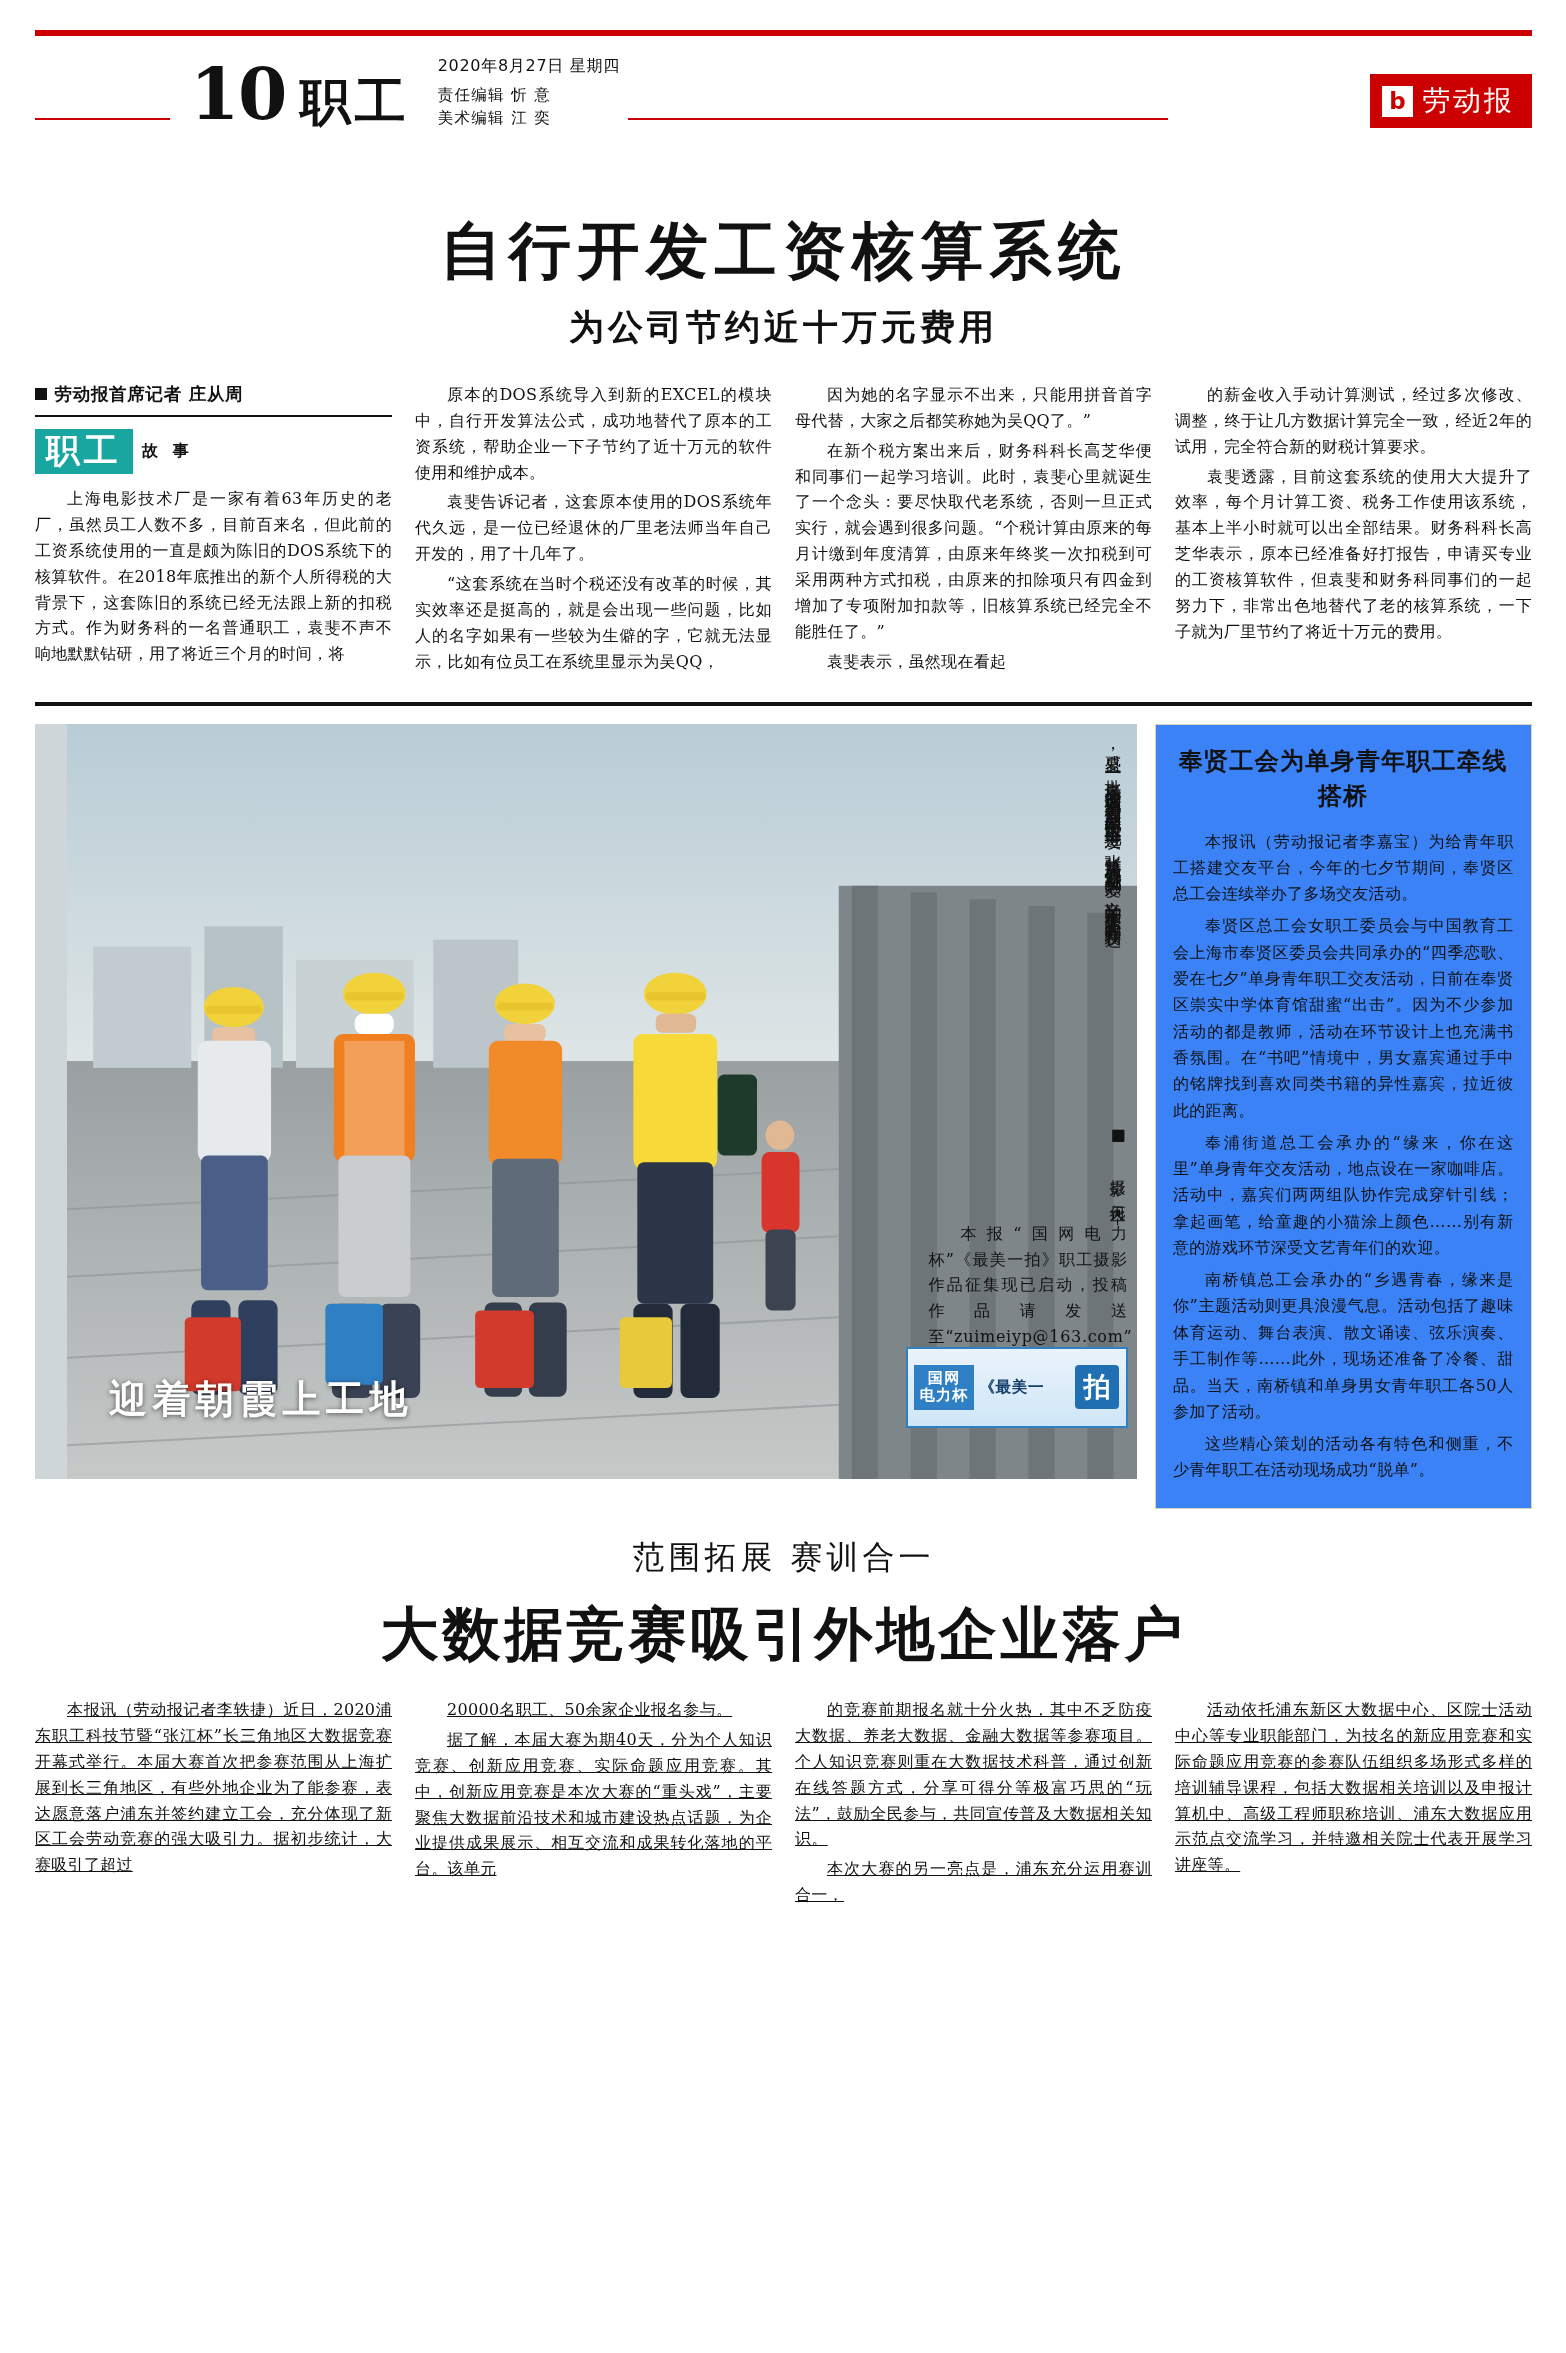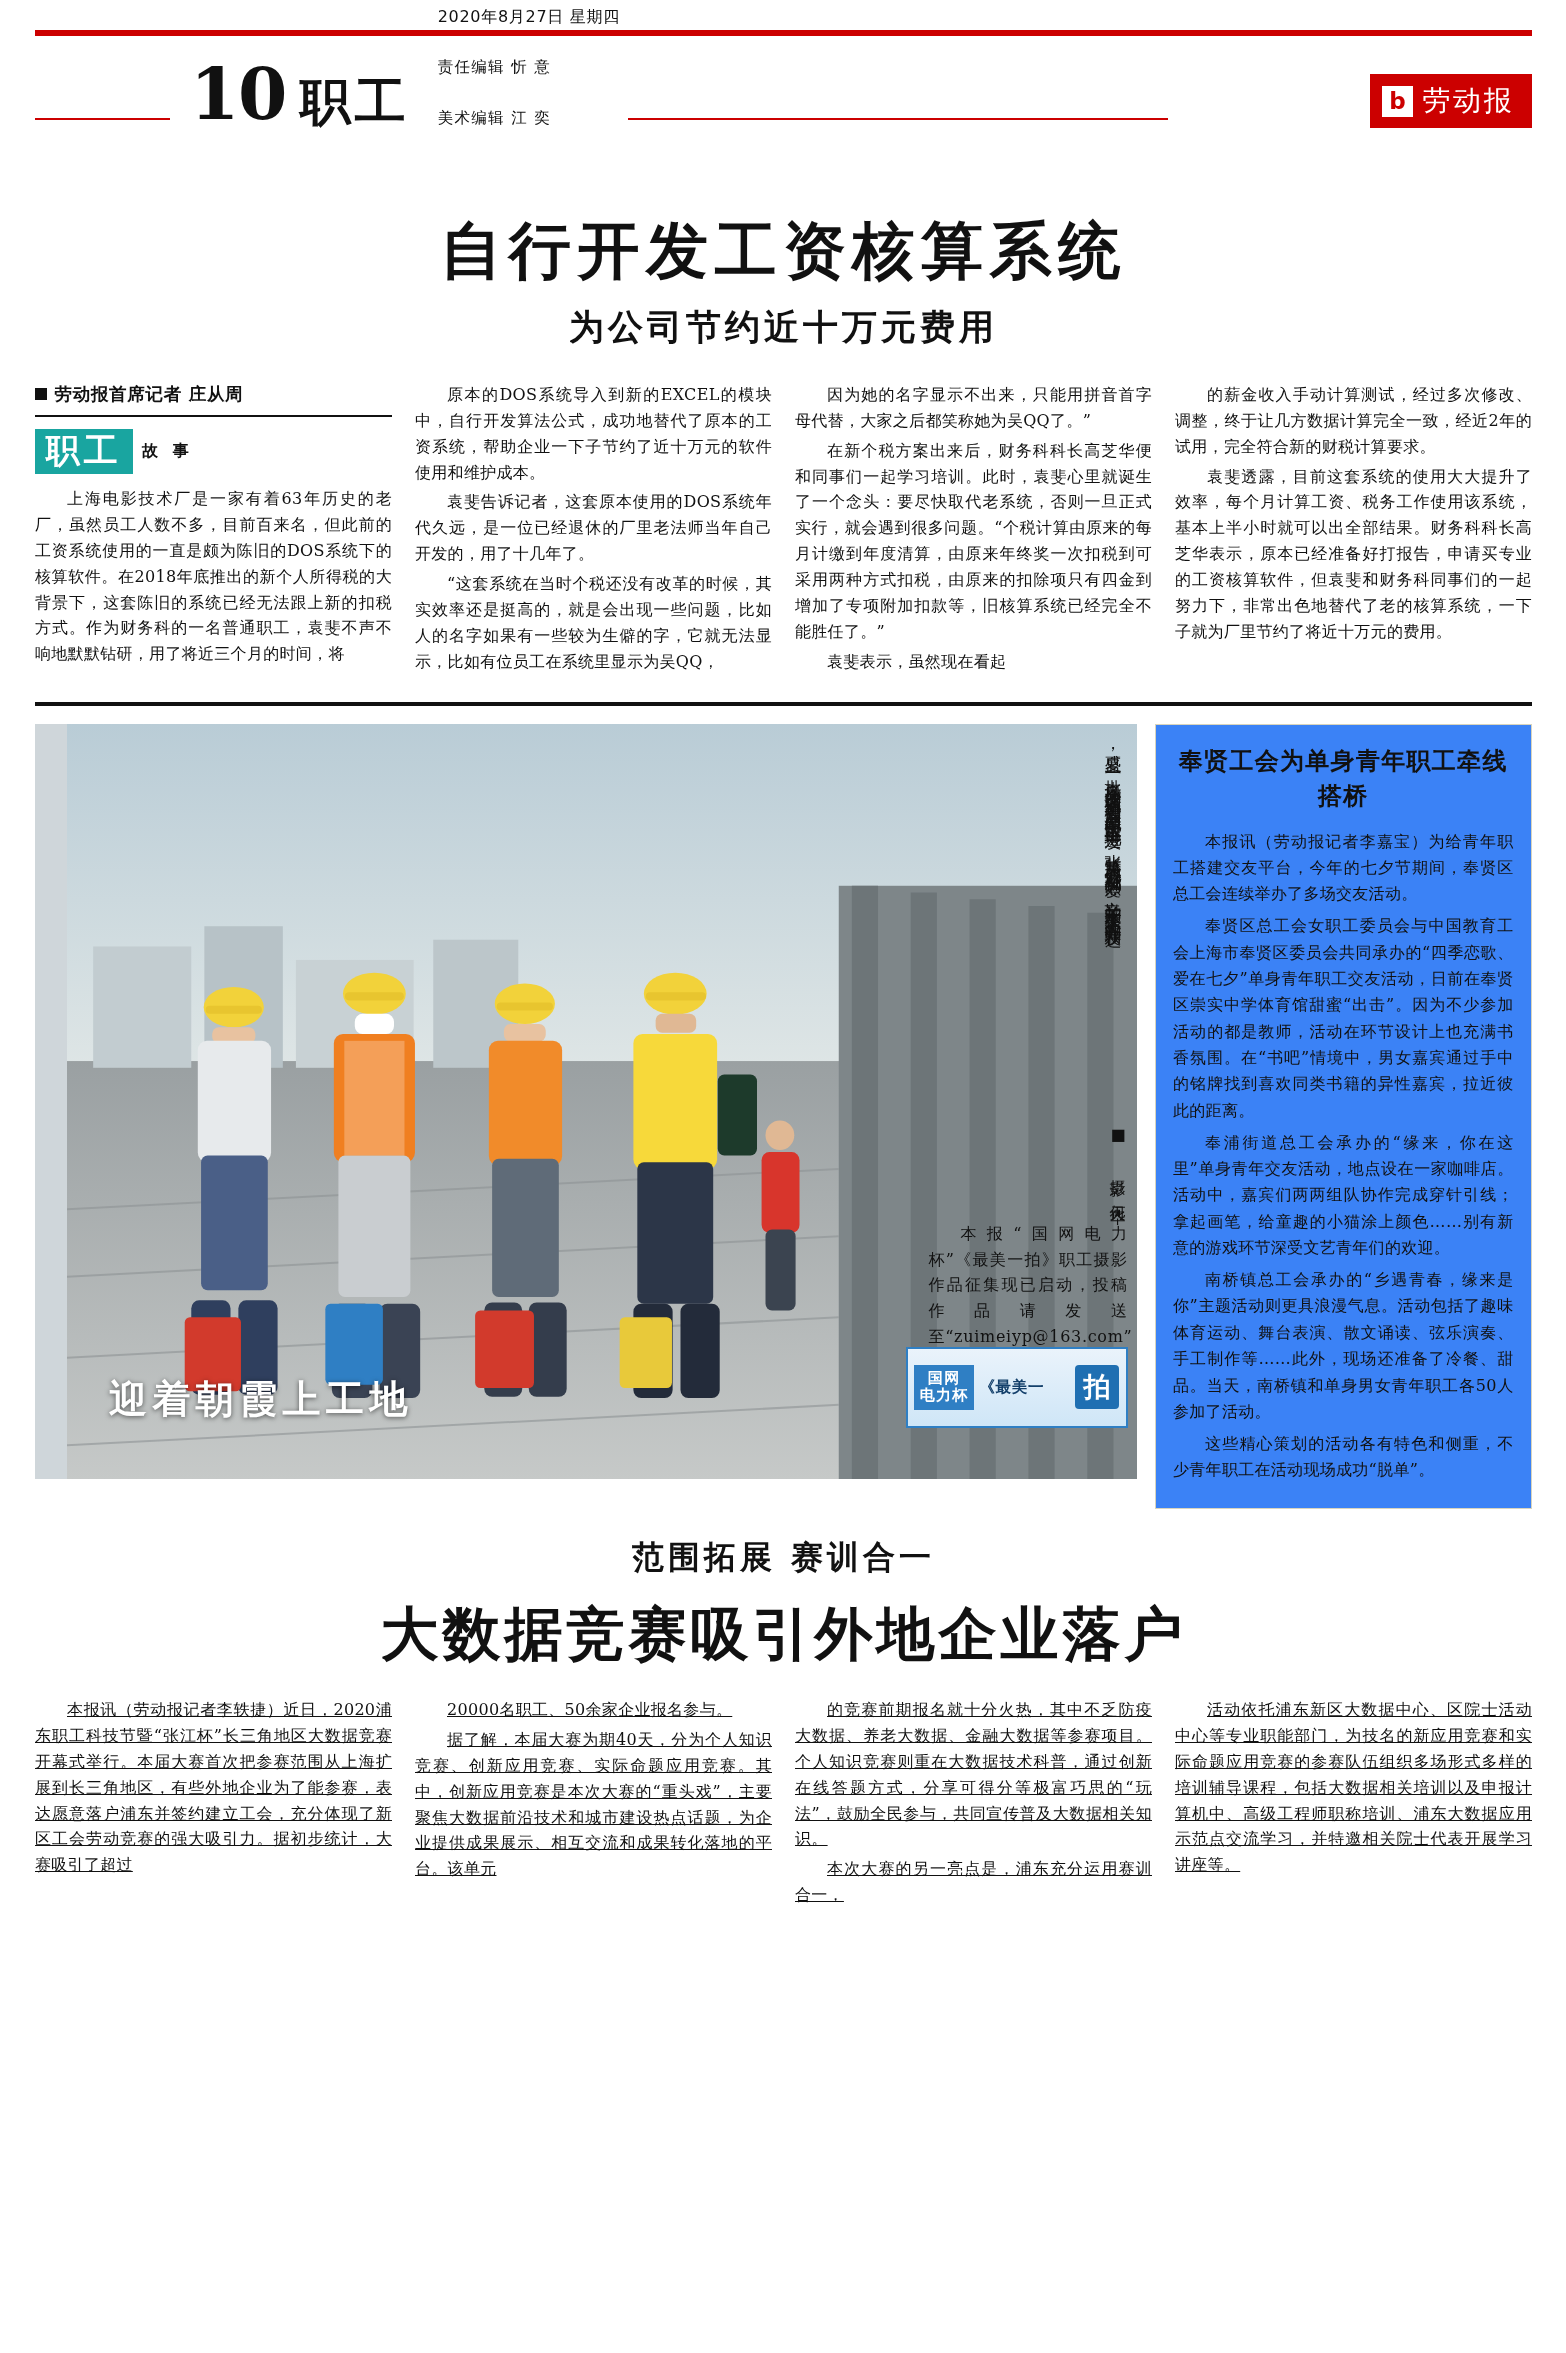--- a/index.html
+++ b/index.html
@@ -20,21 +20,21 @@
   .folio-num {
     font-family:"DejaVu Serif", serif; font-weight:bold; font-size:71px; line-height:1;
     letter-spacing:-1.3px;
   }
   .folio-label {
     font-family:"DejaVu Sans","Liberation Sans",sans-serif; font-weight:bold;
     font-size:51px; margin-left:13.5px; letter-spacing:4px;
   }
   .mast-meta { margin-left:28px; padding-bottom:6.7px; font-family:"DejaVu Sans",sans-serif; }
   .mast-date { font-size:16px; letter-spacing:0.7px; margin-bottom:6.7px; }
-  .mast-credit { font-size:15.5px; letter-spacing:1.3px; line-height:1.5;margin-top:28px; }
+  .mast-credit { font-size:15.5px; letter-spacing:1.3px; line-height:1.5; }
   .mast-rule-left {
     position:absolute; left:0; bottom:17.5px; width:135px; height:2px; background:#c00;
   }
   .mast-rule-right {
     position:absolute; left:593px; right:364px; bottom:17.5px; height:2px; background:#c00;
   }
   .brand {
     position:absolute; right:0; top:38px;
     background:#c00; color:#fff; padding:8px 17.5px 8px 12px;
     display:flex; align-items:center; gap:9.4px;
@@ -134,21 +134,21 @@
     text-align:center; line-height:1.45; letter-spacing:1.3px; margin-bottom:15px;
   }
   .photo-right-col p {
     margin:0 0 5.4px 0; font-size:16px; line-height:1.65; text-align:justify;
     text-indent:2em; letter-spacing:0.3px;
   }
 
   
   .bottom-head { text-align:center; margin-top:27px; }
   .bottom-kicker {
-    font-family:"DejaVu Sans",sans-serif; font-weight:bold; font-size:32px; letter-spacing:4px;
+    font-family:"DejaVu Sans",sans-serif; font-weight:normal; font-size:32px; letter-spacing:4px;
   }
   .bottom-title {
     font-family:"DejaVu Sans",sans-serif; font-weight:bold; font-size:58px; letter-spacing:4px;
     margin-top:16px;
   }
   .article-bottom { margin-top:23px; display:flex; gap:23px; }
   .article-bottom .col p {
     font-size:16px; line-height:1.62;text-decoration:underline;
   }
 </style>

